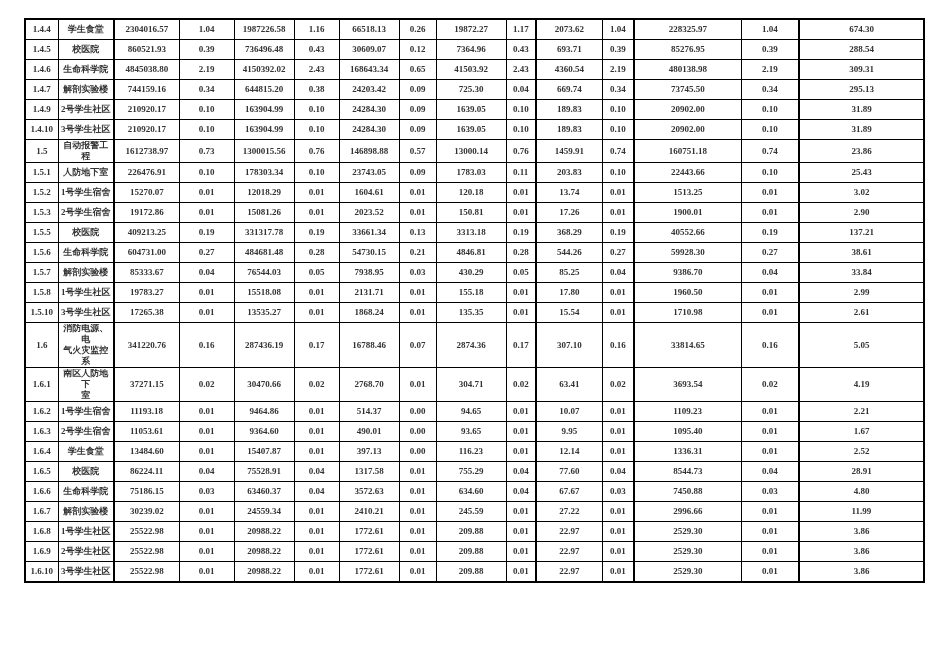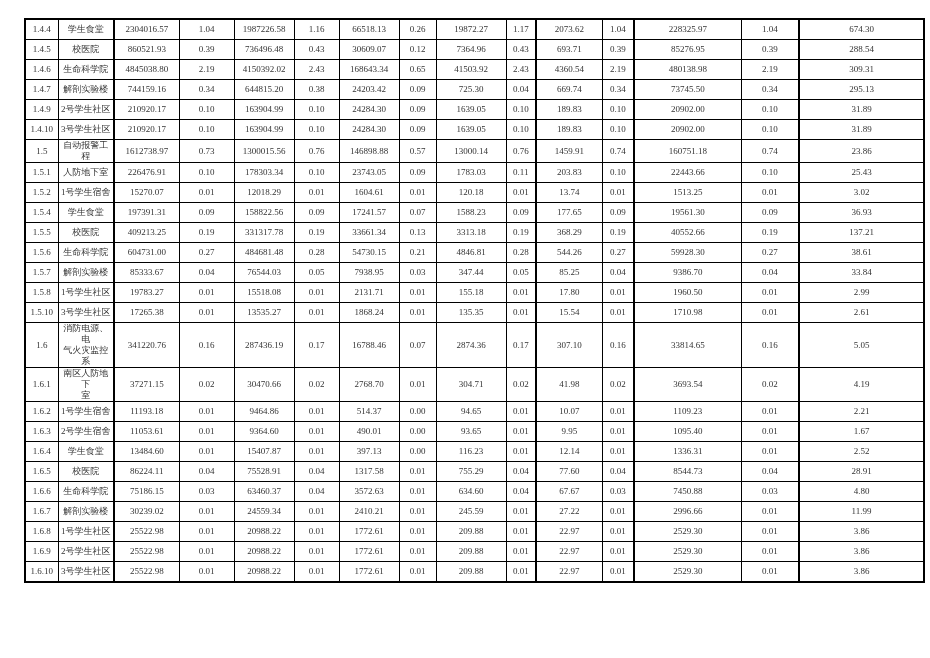--- a/index.html
+++ b/index.html
@@ -8,20 +8,21 @@
     height:658px;
     background:#ffffff;
     overflow:hidden;
     font-family:"Liberation Serif","DejaVu Serif",serif;
   }
   .sheet{
     position:relative;
     width:930px;
     height:658px;
     background:#ffffff;
+    font-weight:bold;
   }
   table.budget{
     position:absolute;
     left:24px;
     top:18px;
     width:899px;
     border-collapse:collapse;
     table-layout:fixed;
     border:2px solid #000;
   }
@@ -220,35 +221,35 @@
           <td>0.01</td>
           <td>120.18</td>
           <td>0.01</td>
           <td>13.74</td>
           <td>0.01</td>
           <td>1513.25</td>
           <td>0.01</td>
           <td>3.02</td>
         </tr>
         <tr>
-          <td>1.5.4</td>
-          <td class="name">学生食堂</td>
-          <td>197391.31</td>
-          <td>0.09</td>
-          <td>158822.56</td>
-          <td>0.09</td>
-          <td>17241.57</td>
-          <td>0.07</td>
-          <td>1588.23</td>
-          <td>0.09</td>
-          <td>177.65</td>
-          <td>0.09</td>
-          <td>19561.30</td>
-          <td>0.09</td>
-          <td>36.93</td>
+          <td>1.5.3</td>
+          <td class="name">2号学生宿舍</td>
+          <td>19172.86</td>
+          <td>0.01</td>
+          <td>15081.26</td>
+          <td>0.01</td>
+          <td>2023.52</td>
+          <td>0.01</td>
+          <td>150.81</td>
+          <td>0.01</td>
+          <td>17.26</td>
+          <td>0.01</td>
+          <td>1900.01</td>
+          <td>0.01</td>
+          <td>2.90</td>
         </tr>
         <tr>
           <td>1.5.5</td>
           <td class="name">校医院</td>
           <td>409213.25</td>
           <td>0.19</td>
           <td>331317.78</td>
           <td>0.19</td>
           <td>33661.34</td>
           <td>0.13</td>
@@ -279,21 +280,21 @@
         </tr>
         <tr>
           <td>1.5.7</td>
           <td class="name">解剖实验楼</td>
           <td>85333.67</td>
           <td>0.04</td>
           <td>76544.03</td>
           <td>0.05</td>
           <td>7938.95</td>
           <td>0.03</td>
-          <td>347.44</td>
+          <td>430.29</td>
           <td>0.05</td>
           <td>85.25</td>
           <td>0.04</td>
           <td>9386.70</td>
           <td>0.04</td>
           <td>33.84</td>
         </tr>
         <tr>
           <td>1.5.8</td>
           <td class="name">1号学生社区</td>
@@ -351,21 +352,21 @@
           <td class="name">南区人防地下
 室</td>
           <td>37271.15</td>
           <td>0.02</td>
           <td>30470.66</td>
           <td>0.02</td>
           <td>2768.70</td>
           <td>0.01</td>
           <td>304.71</td>
           <td>0.02</td>
-          <td>41.98</td>
+          <td>63.41</td>
           <td>0.02</td>
           <td>3693.54</td>
           <td>0.02</td>
           <td>4.19</td>
         </tr>
         <tr>
           <td>1.6.2</td>
           <td class="name">1号学生宿舍</td>
           <td>11193.18</td>
           <td>0.01</td>

